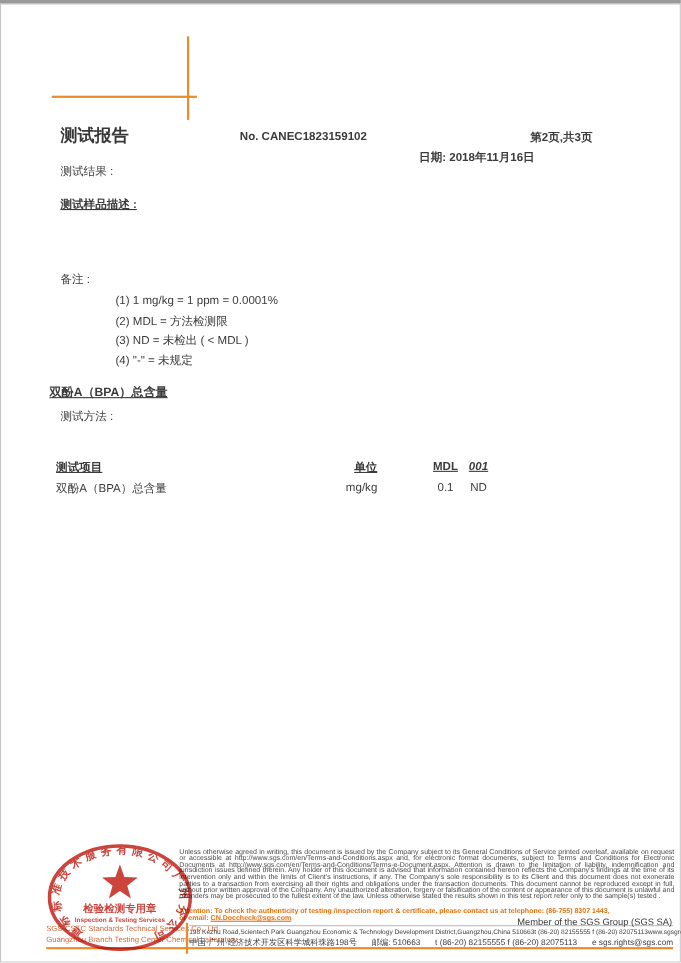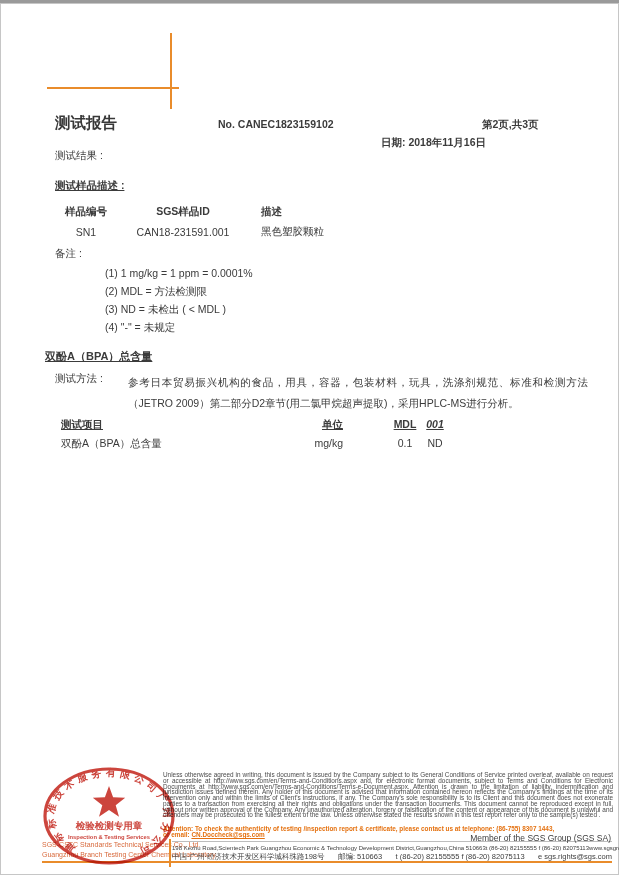--- a/index.html
+++ b/index.html
@@ -49,21 +49,21 @@
   .method-text {
     position:absolute; left:128px; top:369px; width:460px;
     font-size:10.5px; line-height:21px; white-space:normal; text-align:justify;
   }
 
   .result-table { position:absolute; left:43px; top:415px; width:480px; height:40px; font-size:10.5px; }
   .result-table .rrow { position:absolute; left:0; width:480px; height:17px; }
   .result-table .hrow { top:0; }
   .result-table .drow { top:19px; }
   .result-table span { position:absolute; display:inline-block; }
-  .rt-c1 { left:18px;text-align:center; }
+  .rt-c1 { left:8px;text-align:center; }
   .rt-c2 { left:240px; width:60px; text-align:right; }
   .rt-c3 { left:332px; width:60px; text-align:center; }
   .rt-c4 { left:362px; width:60px; text-align:center; }
   .hrow .rt-c1, .hrow .rt-c2, .hrow .rt-c3 { font-weight:bold; text-decoration:underline; }
   .hrow .rt-c4 { font-style:italic; text-decoration:underline; font-weight:bold; }
 
   
   .company-line { position:absolute; font-size:7px; color:#d86a3c; white-space:nowrap; }
   .company-line1 { left:42px; top:838px; }
   .company-line2 { left:42px; top:848px; }
@@ -100,43 +100,30 @@
   <div class="logo-vline"></div>
 
   <div class="doc-title">测试报告</div>
   <div class="report-no">No. CANEC1823159102</div>
   <div class="report-date">日期: 2018年11月16日</div>
   <div class="report-page">第2页,共3页</div>
 
   <div class="t results-label">测试结果 :</div>
   <div class="t sample-heading">测试样品描述 :</div>
 
-  <div class="sample-table">
-    <div class="row hdr">
-      <div class="c1">样品编号</div>
-      <div class="c2">SGS样品ID</div>
-      <div class="c3">描述</div>
-    </div>
-    <div class="row">
-      <div class="c1">SN1</div>
-      <div class="c2">CAN18-231591.001</div>
-      <div class="c3">黑色塑胶颗粒</div>
-    </div>
-  </div>
 
   <div class="t remarks-label">备注 :</div>
   <div class="t remark-0">(1) 1 mg/kg = 1 ppm = 0.0001%</div>
   <div class="t remark-1">(2) MDL = 方法检测限</div>
   <div class="t remark-2">(3) ND = 未检出 ( &lt; MDL )</div>
   <div class="t remark-3">(4) "-" = 未规定</div>
 
   <div class="t analyte-heading">双酚A（BPA）总含量</div>
 
   <div class="t method-label">测试方法 :</div>
-  <div class="method-text">参考日本贸易振兴机构的食品，用具，容器，包装材料，玩具，洗涤剂规范、标准和检测方法（JETRO 2009）第二部分D2章节(用二氯甲烷超声提取)，采用HPLC-MS进行分析。</div>
 
   <div class="result-table">
     <div class="rrow hrow">
       <span class="rt-c1">测试项目</span>
       <span class="rt-c2">单位</span>
       <span class="rt-c3">MDL</span>
       <span class="rt-c4">001</span>
     </div>
     <div class="rrow drow">
       <span class="rt-c1">双酚A（BPA）总含量</span>

